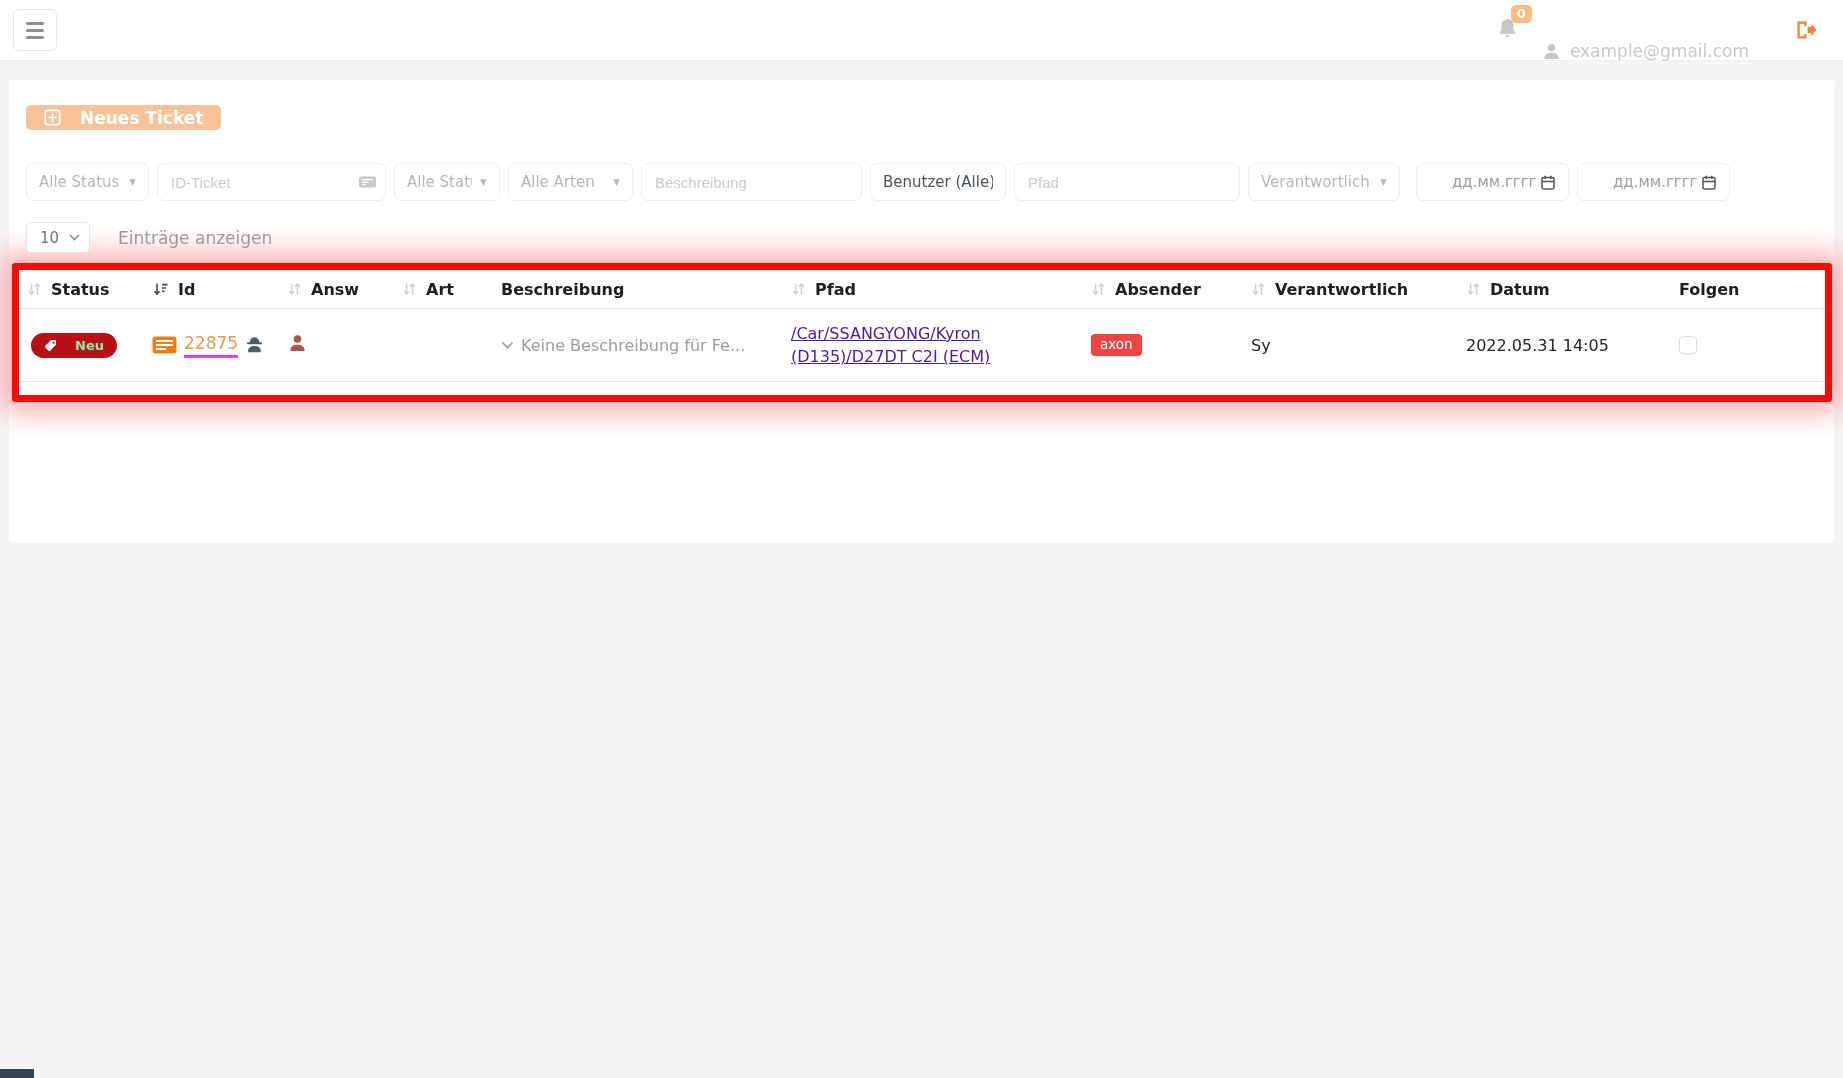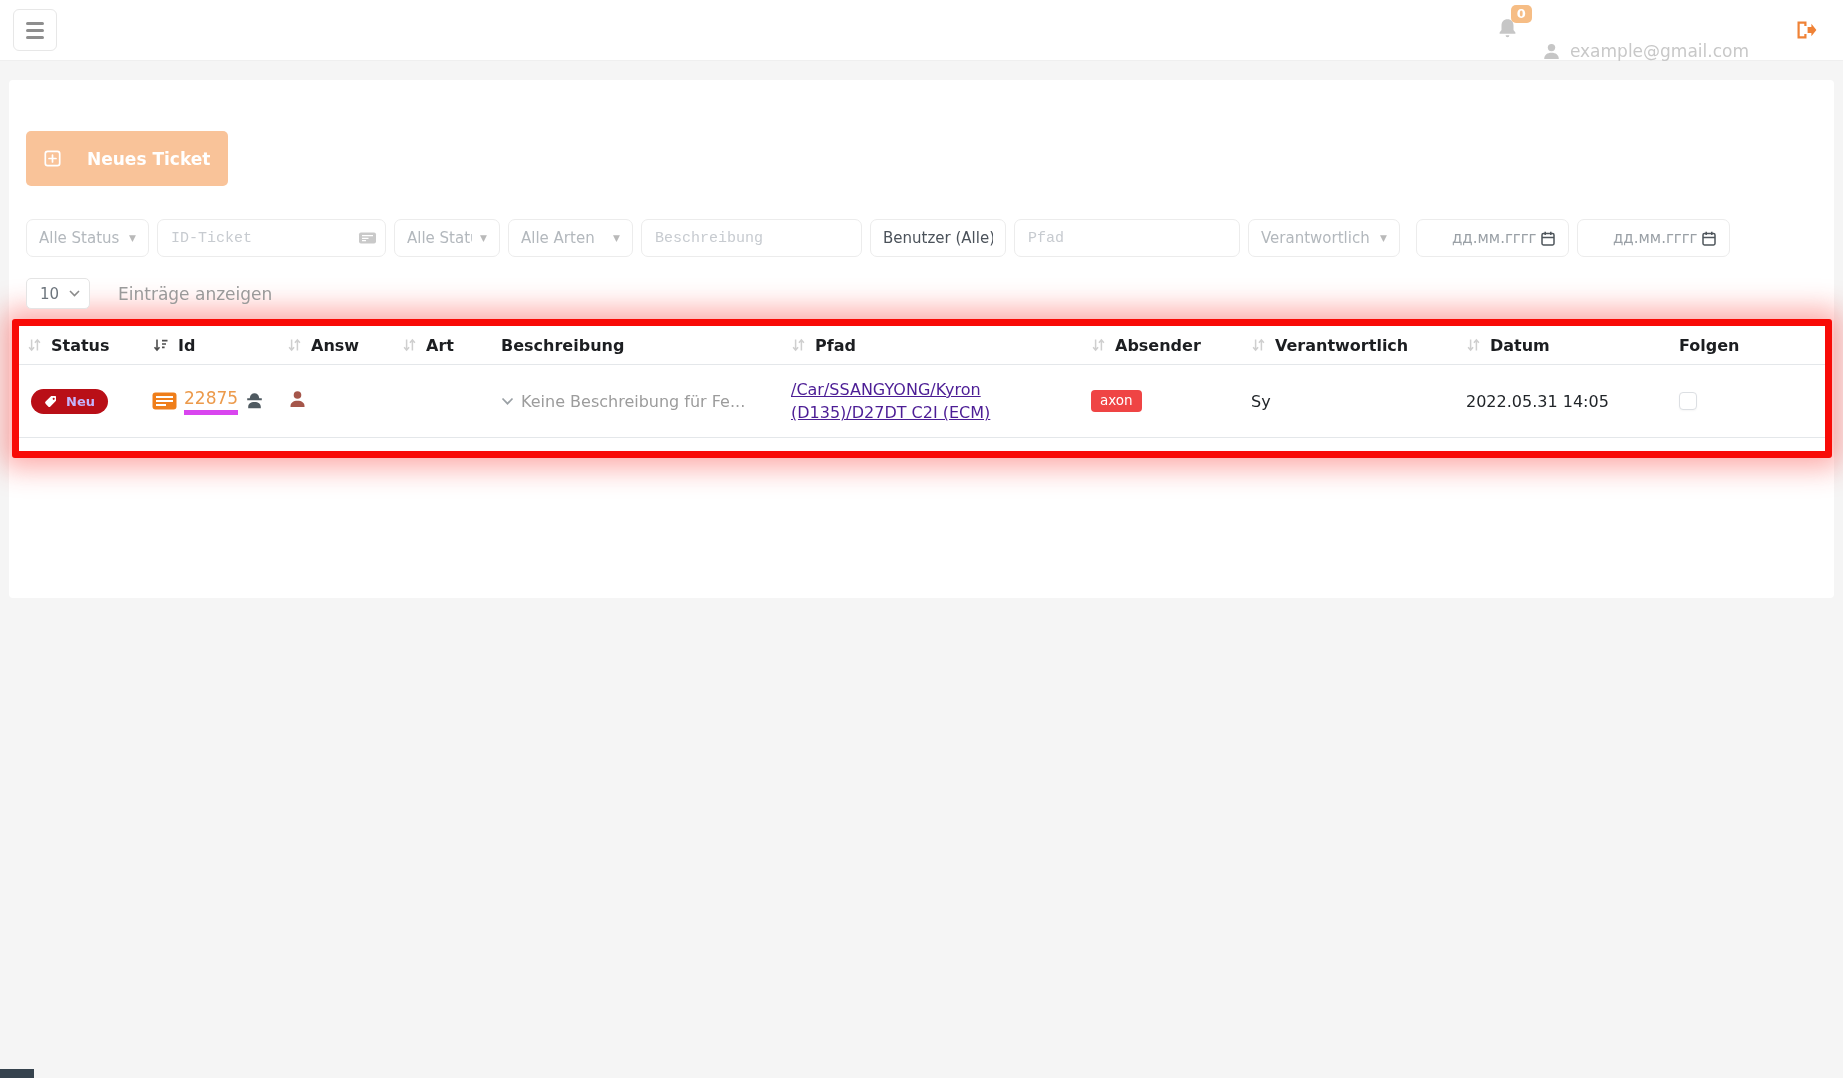--- a/index.html
+++ b/index.html
@@ -30,38 +30,38 @@
   }
   .user-wrap { display: flex; align-items: flex-end; gap: 9px; cursor: pointer; margin-top: 41px; }
   .user-email { color: #c8c8c8; font-size: 17px; }
   .logout-btn { background: none; border: none; cursor: pointer; margin-left: 46px; display: flex; }
   
   .card {
     margin: 19px 9px 0; background: #fff; border-radius: 4px;
     padding: 25px 17px 140px;
   }
   .btn-new {
-    display: inline-flex; align-items: center; gap: 26px;
+    display: inline-flex; align-items: center; gap: 19px;
     background: #f9c399; color: #ffffff; border: none; border-radius: 5px;
-    height: 55px; padding: 0 18px; font-size: 17px; font-weight: bold;
-    font-family: inherit; cursor: pointer; margin-top: 26px;
+    height: 25px; padding: 0 18px; font-size: 17px; font-weight: bold;
+    font-family: inherit; cursor: pointer;
   }
   
   .filters { display: flex; align-items: center; gap: 8px; margin-top: 33px; }
   .ctl {
     height: 38px; background: #fff; border: 1px solid #ececec; border-radius: 7px;
     display: flex; align-items: center; padding: 0 12px; font-size: 15px;
     color: #b3b8bd; cursor: pointer; flex: none;
   }
   .ctl .lbl { flex: 1; white-space: nowrap; overflow: hidden; }
   .ctl .caret { color: #b9b9b9; font-size: 9px; margin-left: 8px; }
   .ctl.dark { color: #4b525a; }
   input.ctl-input {
     height: 38px; border: 1px solid #ececec; border-radius: 7px; padding: 0 30px 0 13px;
-    font-size: 15px; font-family: Liberation Mono, monospace; color: #495057; flex: none; outline: none;
+    font-size: 15px; font-family: Liberation Sans, sans-serif; color: #495057; flex: none; outline: none;
   }
   input.ctl-input::placeholder { color: #c7cbd0; }
   .input-wrap { position: relative; flex: none; }
   .input-wrap input { width: 100%; }
   .input-icon { position: absolute; right: 9px; top: 50%; transform: translateY(-50%); display: flex; }
   .w-status1 { width: 123px; } .w-id { width: 229px; } .w-status2 { width: 106px; }
   .w-arten { width: 125px; } .w-beschr { width: 221px; } .w-benutzer { width: 136px; }
   .w-pfad { width: 226px; } .w-verant { width: 152px; } .w-date { width: 153px; padding-left: 35px; }
   .date-ctl { justify-content: space-between; color: #9aa0a6; cursor: text; }
   .gap-lg { margin-left: 8px; }
@@ -84,29 +84,29 @@
   table { width: 100%; border-collapse: collapse; table-layout: fixed; }
   th {
     text-align: left; font-size: 16px; font-weight: bold; color: #1c1e21;
     padding: 10px 8px 9px; white-space: nowrap; cursor: pointer;
     border-bottom: 1px solid #e4e7ea; vertical-align: middle;
   }
   th .sort { vertical-align: -2px; margin-right: 9px; }
   td { padding: 13px 8px; font-size: 16px; vertical-align: middle; border-bottom: 1px solid #e4e7ea; }
   td.col-folgen, th.col-folgen { padding-left: 26px; }
   .badge-neu {
-    display: inline-flex; align-items: center; gap: 9px; background: #b90f17; color: #c4b5fd;
+    display: inline-flex; align-items: center; gap: 18px; background: #b90f17; color: #86efac;
     font-size: 13px; font-weight: bold; border-radius: 999px; padding: 6px 13px; line-height: 1;
     margin-left: 4px;
     justify-content: space-between;
   }
   .id-cell { display: flex; align-items: center; gap: 7px; }
   .id-link {
     color: #ec9a4b; font-size: 17px; text-decoration: none;
-    border-bottom: 5px solid #d946ef; padding-bottom: 2px; cursor: pointer;
+    border-bottom: 3px solid #d946ef; padding-bottom: 2px; cursor: pointer;
   }
   .beschr-cell { color: #9c9c9c; display: flex; align-items: center; gap: 7px; cursor: pointer; }
   .pfad-cell { color: #4c1d95; line-height: 1.45; max-width: 255px; text-decoration: underline; }
   .badge-axon {
     display: inline-block; background: #ef4444; color: #fff; font-size: 13.5px;
     border-radius: 4px; padding: 4px 9px; line-height: 1;
   }
   .checkbox {
     width: 18px; height: 18px; background: #fff; border: 1px solid #dcdfe3;
     border-radius: 4px; box-shadow: 0 1px 2px rgba(0,0,0,0.04); cursor: pointer;

